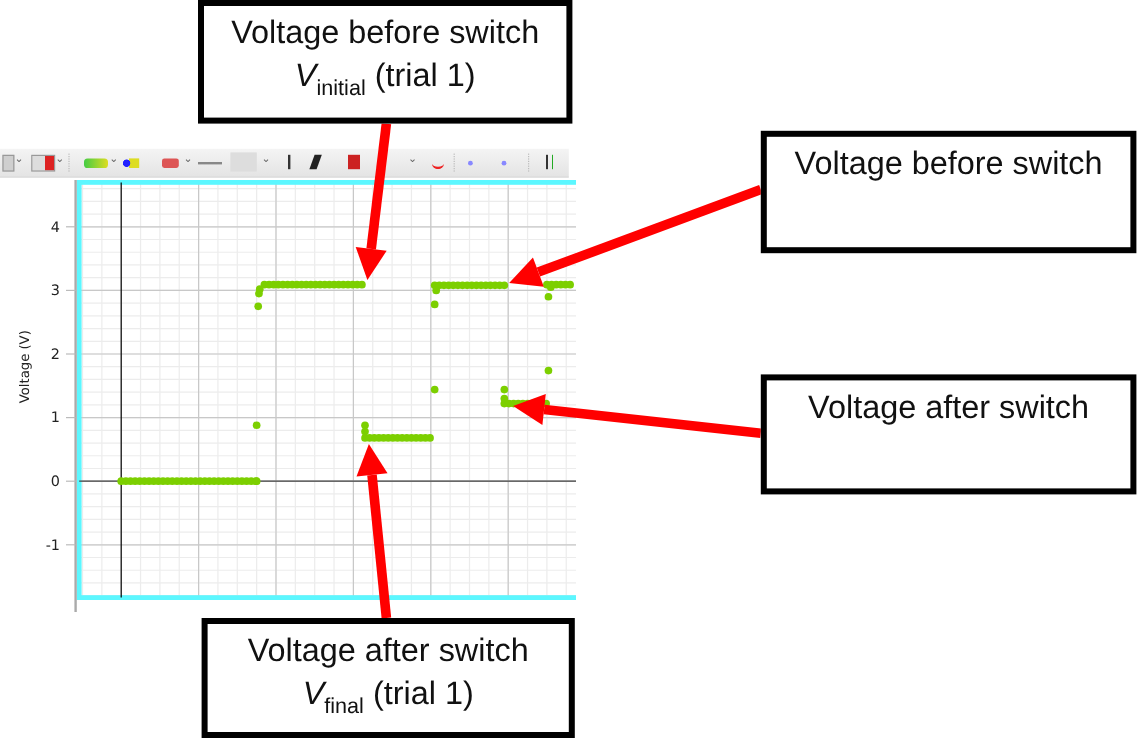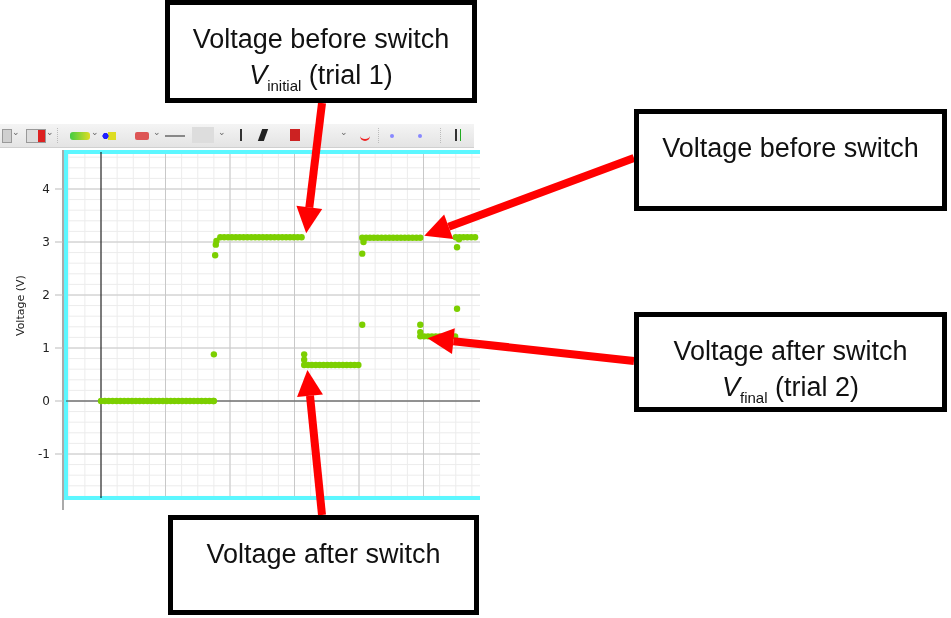--- a/index.html
+++ b/index.html
@@ -2,22 +2,22 @@
 <html><head>
 <meta charset="utf-8">
 <style>
   html, body { margin:0; padding:0; }
   body { width:951px; height:618px; position:relative; background:#ffffff; overflow:hidden; font-family:"Liberation Sans", sans-serif; }
   #toolbar { position:absolute; left:0; top:124px; width:474px; height:23px; background:linear-gradient(#f4f4f4,#e4e4e4); border-bottom:1px solid #d0d0d0; }
   .tb { position:absolute; top:5px; height:12px; }
   .tb-sep { position:absolute; top:4px; width:1px; height:15px; border-left:1px dotted #bbb; }
   .chev { position:absolute; top:3px; font-size:9px; color:#666; }
   #plot-svg { position:absolute; left:0; top:140px; }
-  .callout { position:absolute; background:#fff; border:5px solid #000; box-sizing:border-box; text-align:center; color:#111; font-family:"Liberation Sans", sans-serif; font-size:27px; line-height:36px; padding-top:16px; }
-  .callout .sub { font-size:15px; vertical-align:-7px; }
+  .callout { position:absolute; background:#fff; border:5px solid #000; box-sizing:border-box; text-align:center; color:#111; font-family:"Liberation Sans", sans-serif; font-size:27px; line-height:36px; padding-top:4px; }
+  .callout .sub { font-size:18px; vertical-align:-7px; }
   .callout .v { font-style:italic; }
   #arrows { position:absolute; left:0; top:0; pointer-events:none; }
 </style>
 </head>
 <body>
 
 <div id="toolbar">
   <span class="tb" style="left:2px;width:8px;background:#cfcfcf;border:1px solid #999;"></span>
   <span class="chev" style="left:12px;">⌄</span>
   <span class="tb" style="left:26px;width:18px;background:linear-gradient(90deg,#ddd 60%,#d22 60%);border:1px solid #999;"></span>
@@ -280,18 +280,18 @@
   <div>Voltage before switch</div>
   <div><span class="v">V</span><span class="sub">initial</span><span> (trial 1)</span></div>
 </div>
 
 <div class="callout" style="left:634px;top:109px;width:313px;height:102px;">
   <div>Voltage before switch</div>
 </div>
 
 <div class="callout" style="left:634px;top:312px;width:313px;height:100px;">
   <div>Voltage after switch</div>
-  <div><span class="v">V</span><span class="sub">final</span><span> (trial 2)</span></div>
 </div>
 
 <div class="callout" style="left:168px;top:515px;width:311px;height:100px;">
   <div>Voltage after switch</div>
+  <div><span class="v">V</span><span class="sub">final</span><span> (trial 1)</span></div>
 </div>
 
 </body></html>

